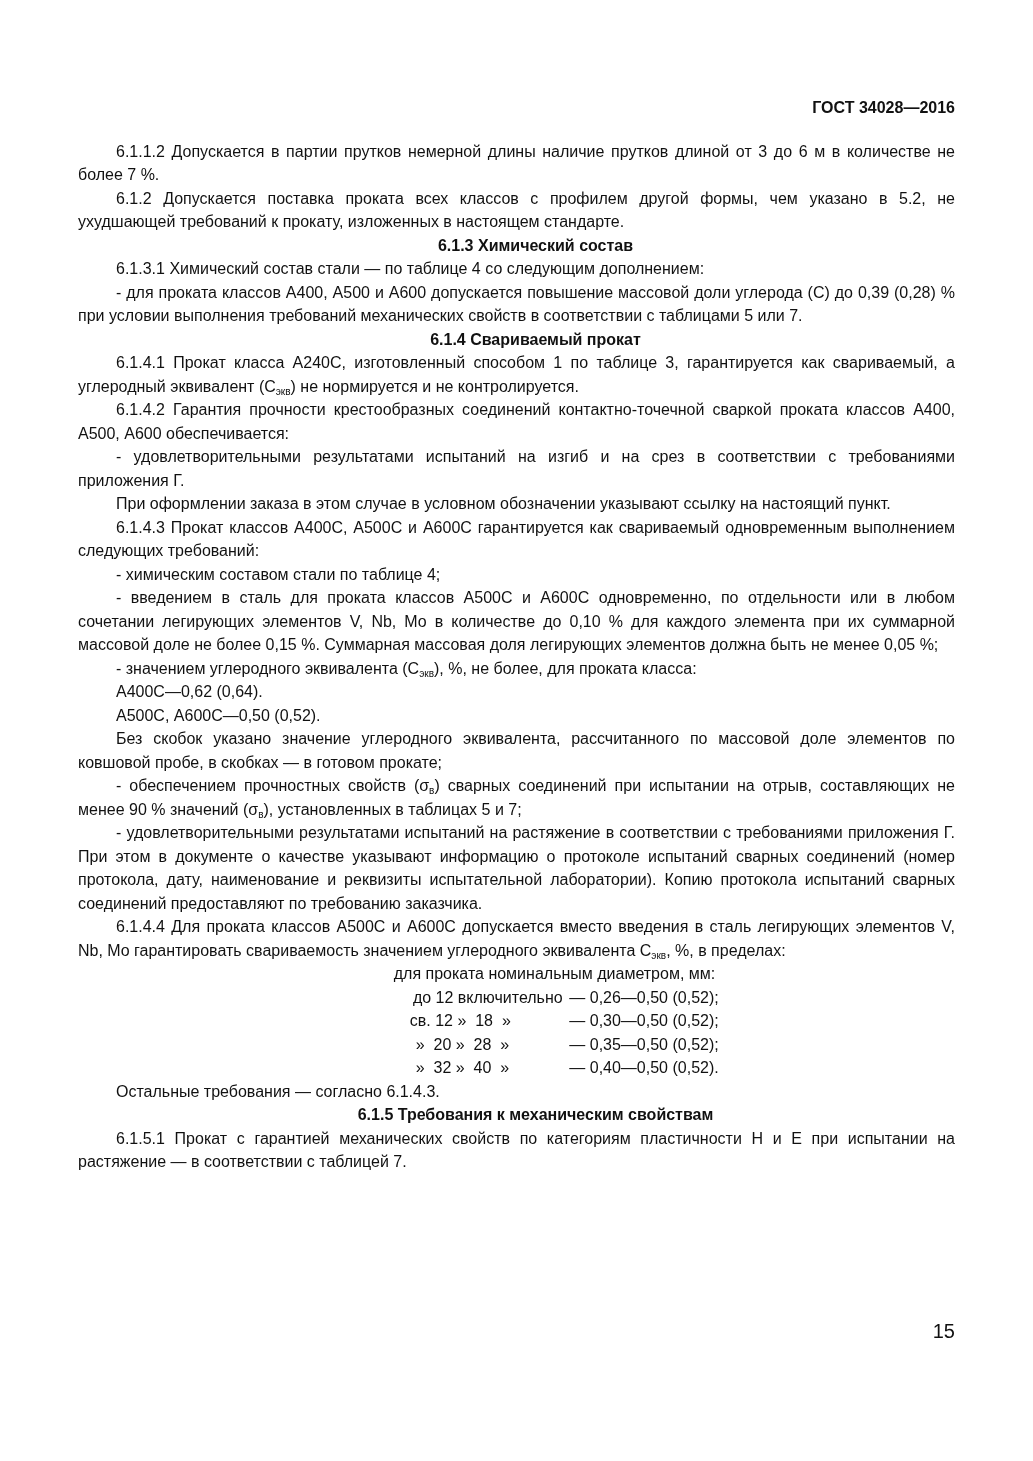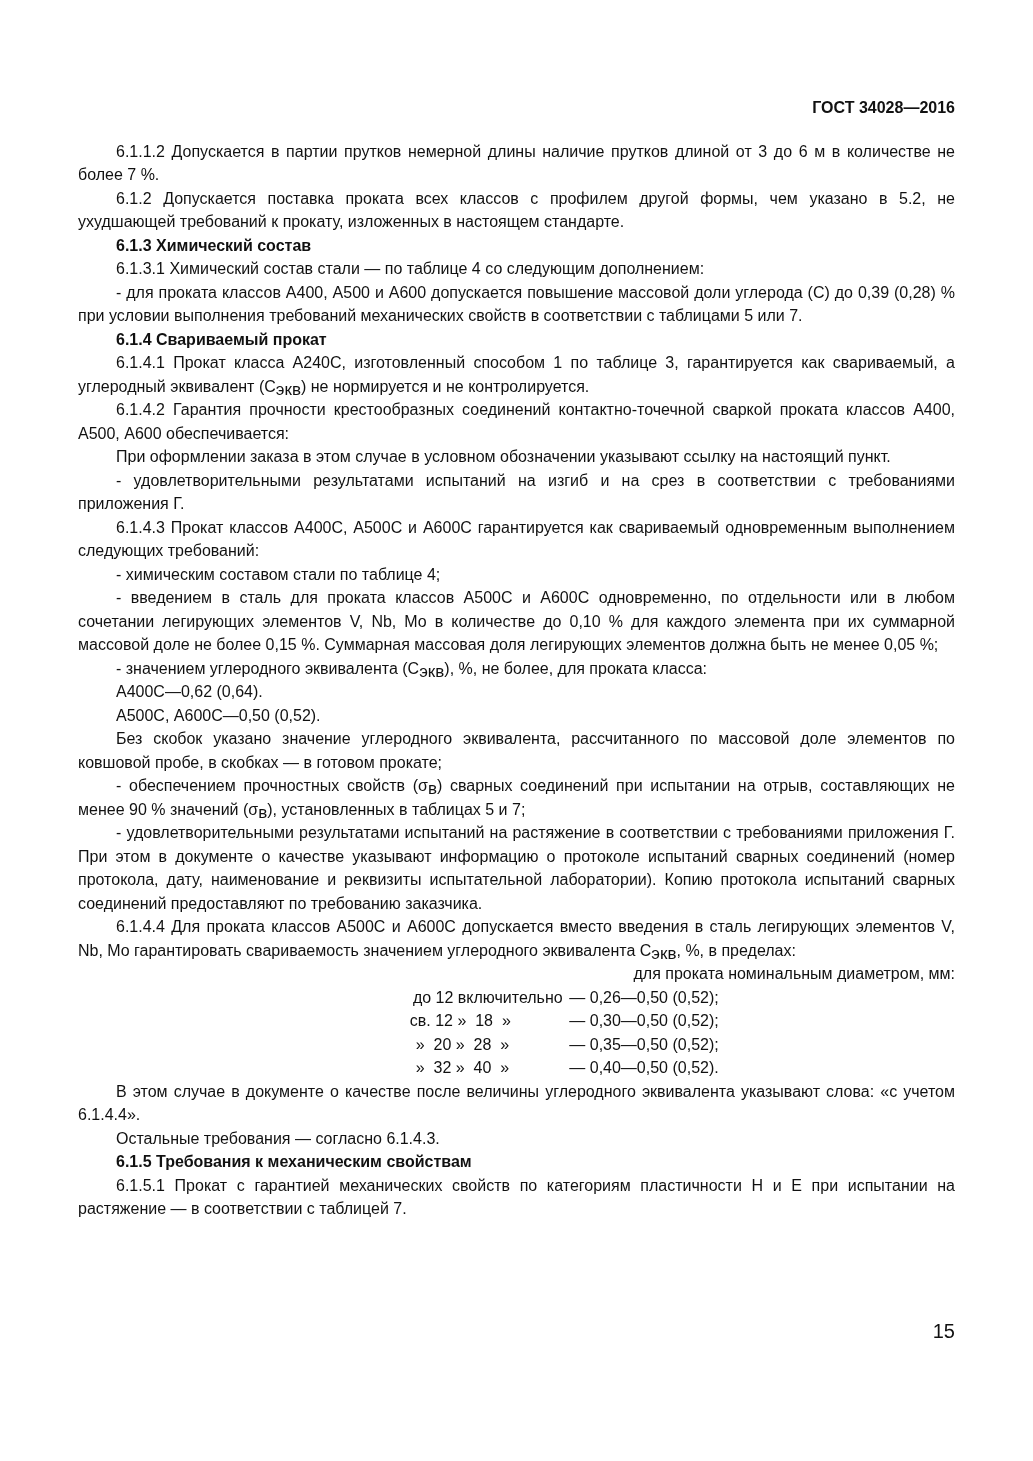--- a/index.html
+++ b/index.html
@@ -25,28 +25,28 @@
     font-weight: bold;
     margin-bottom: 20px;
   }
   .body-text p.para {
     margin: 0;
     text-align: justify;
     text-indent: 38px;
   }
   .body-text p.para.heading {
     font-weight: bold;
-    text-align: left;
+    text-align: center;
   }
   .body-text p.para.extra-indent {
     text-indent: 76px;
-    text-align: right;
+    text-align: center;
   }
   sub {
-    font-size: 17px;
+    font-size: 10px;
     line-height: 0;
     vertical-align: -3px;
     margin-top: 24px;
   }
   .dia-block {
     margin: 0;
   }
   .dia-line {
     padding-left: 37px;
     white-space: pre;
@@ -75,38 +75,37 @@
   <div class="doc-header">ГОСТ 34028—2016</div>
   <div class="body-text" id="doc-body">
       <p class="para">6.1.1.2 Допускается в партии прутков немерной длины наличие прутков длиной от 3 до 6 м в количестве не более 7 %.</p>
       <p class="para">6.1.2 Допускается поставка проката всех классов с профилем другой формы, чем указано в 5.2, не ухудшающей требований к прокату, изложенных в настоящем стандарте.</p>
       <p class="para heading">6.1.3 Химический состав</p>
       <p class="para">6.1.3.1 Химический состав стали — по таблице 4 со следующим дополнением:</p>
       <p class="para">- для проката классов А400, А500 и А600 допускается повышение массовой доли углерода (С) до 0,39 (0,28) % при условии выполнения требований механических свойств в соответствии с таблицами 5 или 7.</p>
       <p class="para heading">6.1.4 Свариваемый прокат</p>
       <p class="para">6.1.4.1 Прокат класса А240С, изготовленный способом 1 по таблице 3, гарантируется как свариваемый, а углеродный эквивалент (С<sub>экв</sub>) не нормируется и не контролируется.</p>
       <p class="para">6.1.4.2 Гарантия прочности крестообразных соединений контактно-точечной сваркой проката классов А400, А500, А600 обеспечивается:</p>
+      <p class="para">- удовлетворительными результатами испытаний на изгиб и на срез в соответствии с требованиями приложения Г.</p>
       <p class="para">При оформлении заказа в этом случае в условном обозначении указывают ссылку на настоящий пункт.</p>
-      <p class="para">- удовлетворительными результатами испытаний на изгиб и на срез в соответствии с требованиями приложения Г.</p>
       <p class="para">6.1.4.3 Прокат классов А400С, А500С и А600С гарантируется как свариваемый одновременным выполнением следующих требований:</p>
       <p class="para">- химическим составом стали по таблице 4;</p>
       <p class="para">- введением в сталь для проката классов А500С и А600С одновременно, по отдельности или в любом сочетании легирующих элементов V, Nb, Mo в количестве до 0,10 % для каждого элемента при их суммарной массовой доле не более 0,15 %. Суммарная массовая доля легирующих элементов должна быть не менее 0,05 %;</p>
       <p class="para">- значением углеродного эквивалента (С<sub>экв</sub>), %, не более, для проката класса:</p>
       <p class="para">А400С—0,62 (0,64).</p>
       <p class="para">А500С, А600С—0,50 (0,52).</p>
       <p class="para">Без скобок указано значение углеродного эквивалента, рассчитанного по массовой доле элементов по ковшовой пробе, в скобках — в готовом прокате;</p>
       <p class="para">- обеспечением прочностных свойств (σ<sub>в</sub>) сварных соединений при испытании на отрыв, составляющих не менее 90 % значений (σ<sub>в</sub>), установленных в таблицах 5 и 7;</p>
       <p class="para">- удовлетворительными результатами испытаний на растяжение в соответствии с требованиями приложения Г. При этом в документе о качестве указывают информацию о протоколе испытаний сварных соединений (номер протокола, дату, наименование и реквизиты испытательной лаборатории). Копию протокола испытаний сварных соединений предоставляют по требованию заказчика.</p>
       <p class="para">6.1.4.4 Для проката классов А500С и А600С допускается вместо введения в сталь легирующих элементов V, Nb, Mo гарантировать свариваемость значением углеродного эквивалента С<sub>экв</sub>, %, в пределах:</p>
       <p class="para extra-indent">для проката номинальным диаметром, мм:</p>
       <div class="dia-block">
         <div class="dia-line"><span class="dia-left" style="padding-left: 55px;">до 12 включительно</span><span class="dia-right">— 0,26—0,50 (0,52);</span></div>
         <div class="dia-line"><span class="dia-left">св. 12 »  18  »</span><span class="dia-right">— 0,30—0,50 (0,52);</span></div>
         <div class="dia-line"><span class="dia-left"> »  20 »  28  »</span><span class="dia-right">— 0,35—0,50 (0,52);</span></div>
         <div class="dia-line"><span class="dia-left"> »  32 »  40  »</span><span class="dia-right">— 0,40—0,50 (0,52).</span></div>
       </div>
-      <p class="para">В этом случае в документе о качестве после величины углеродного эквивалента указывают слова: «с учетом 6.1.4.4».</p>
       <p class="para">Остальные требования — согласно 6.1.4.3.</p>
       <p class="para heading">6.1.5 Требования к механическим свойствам</p>
       <p class="para">6.1.5.1 Прокат с гарантией механических свойств по категориям пластичности Н и Е при испытании на растяжение — в соответствии с таблицей 7.</p>
     </div>
   <div class="page-number">15</div>
 </div>
 
 </body></html>

